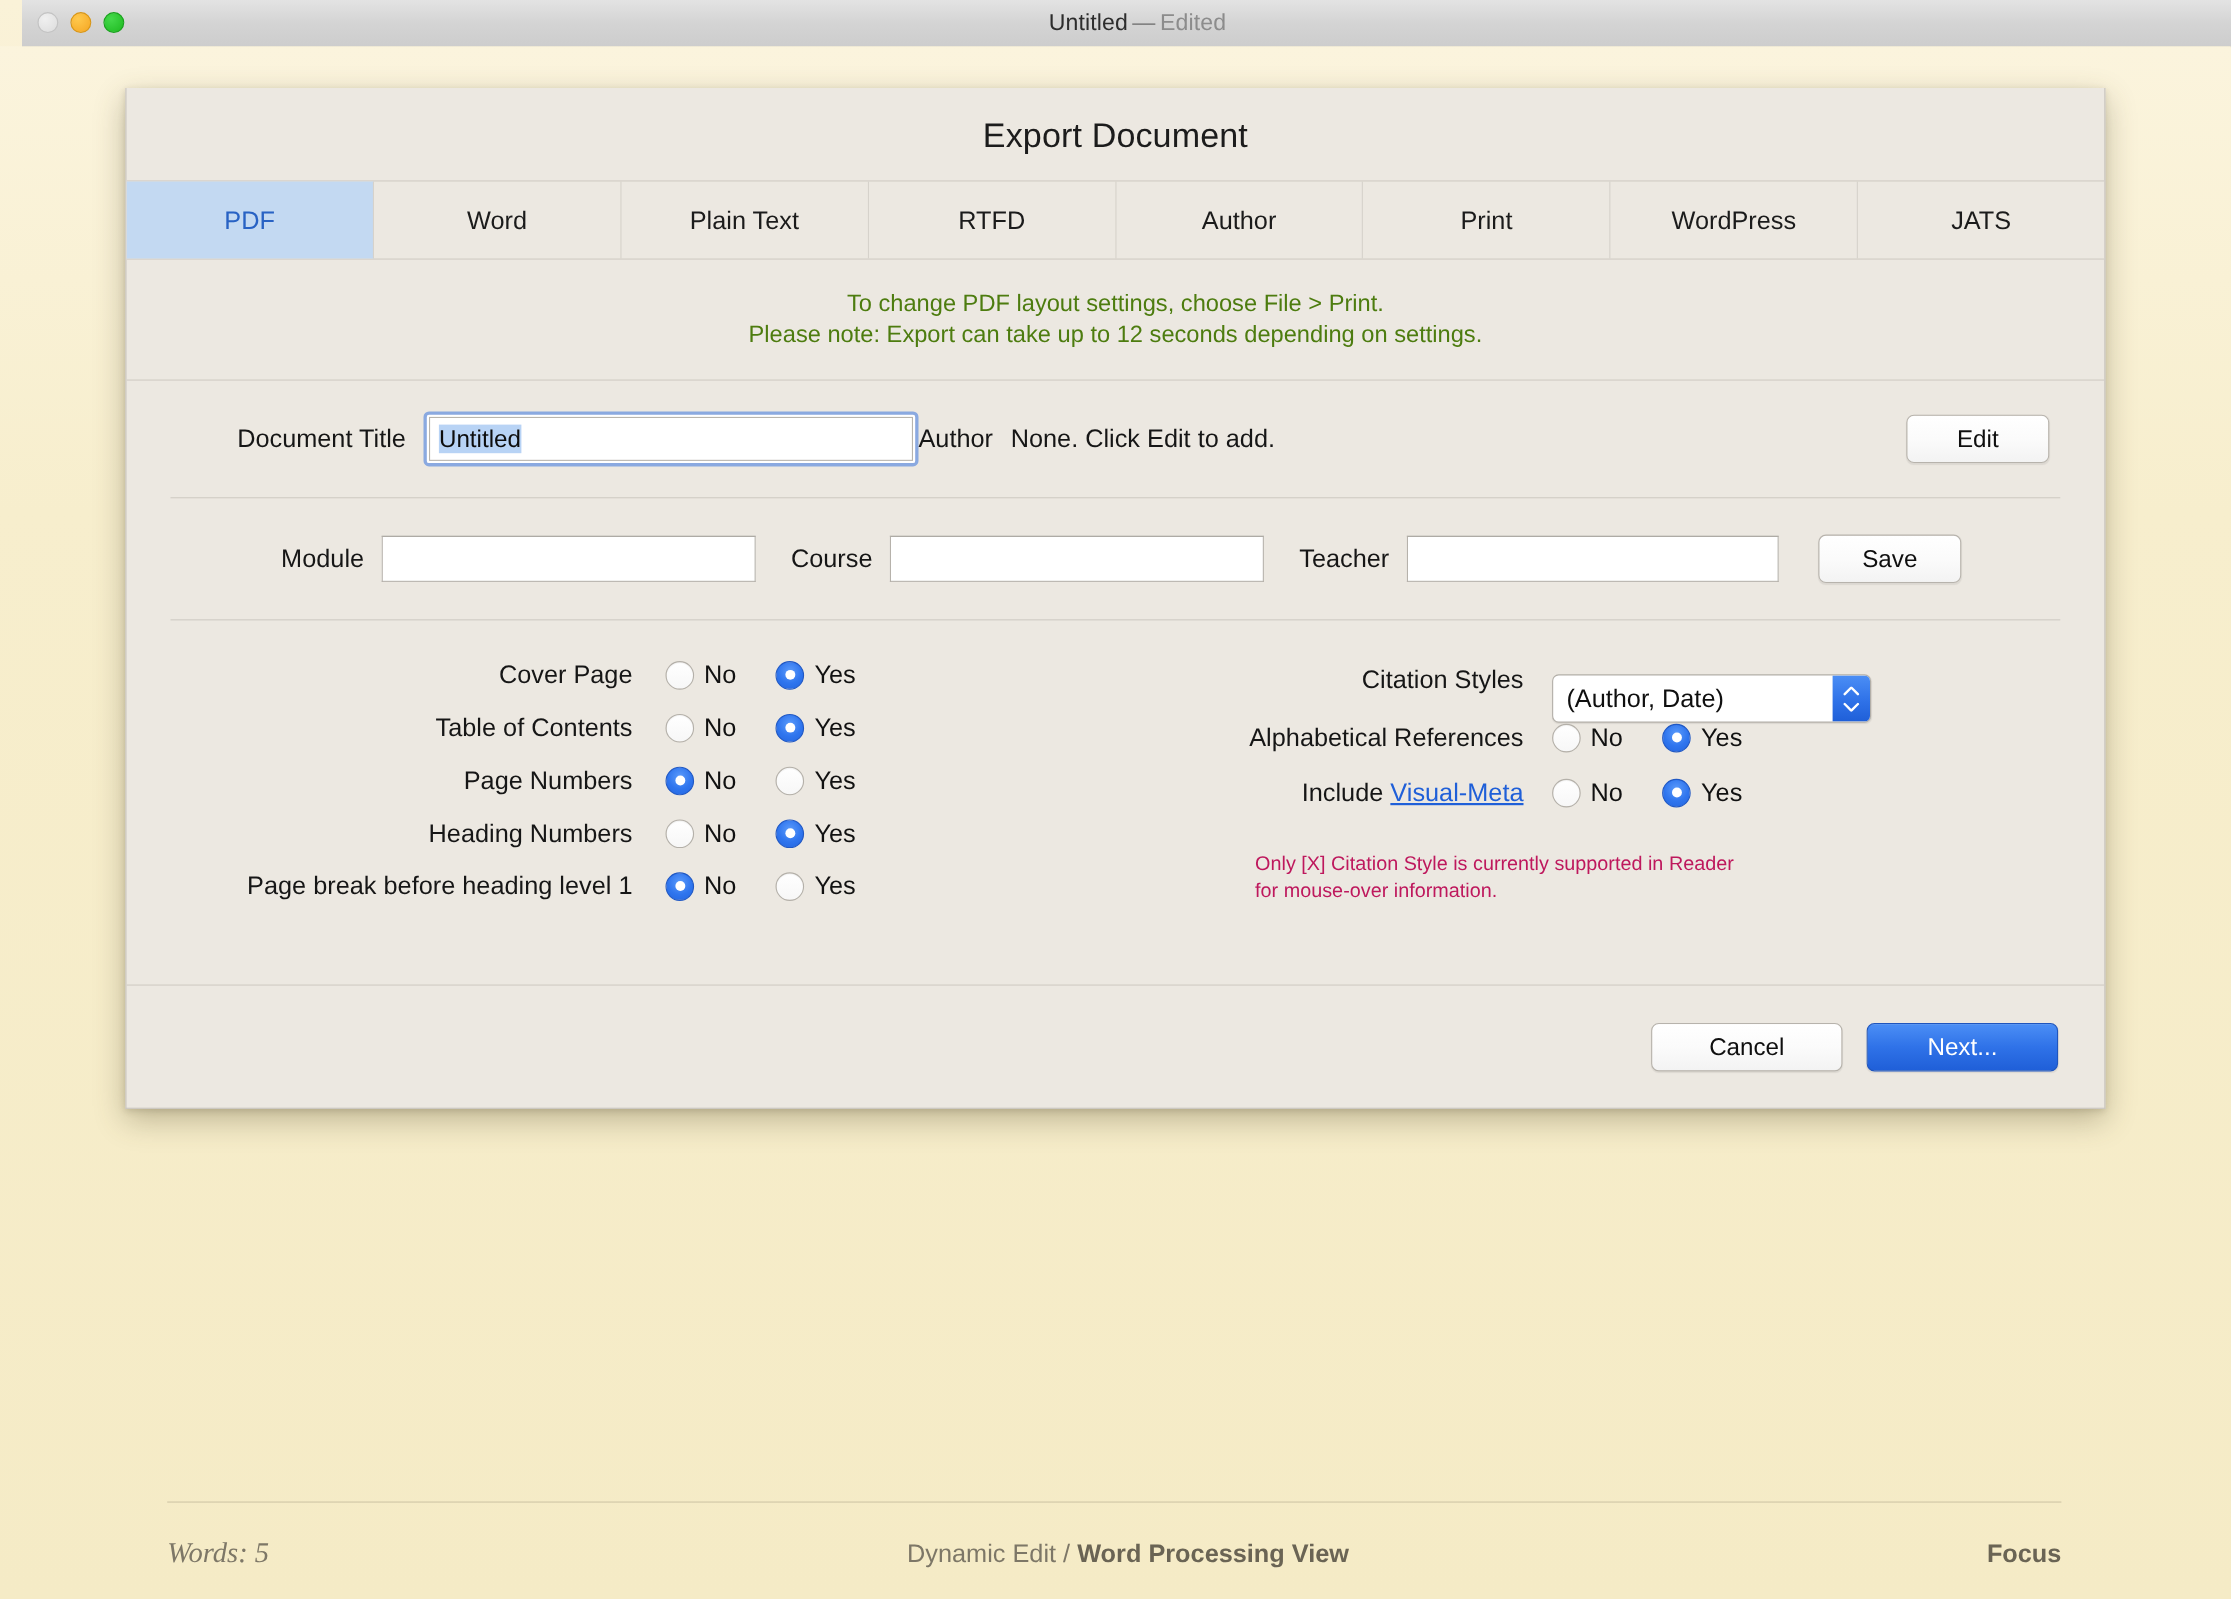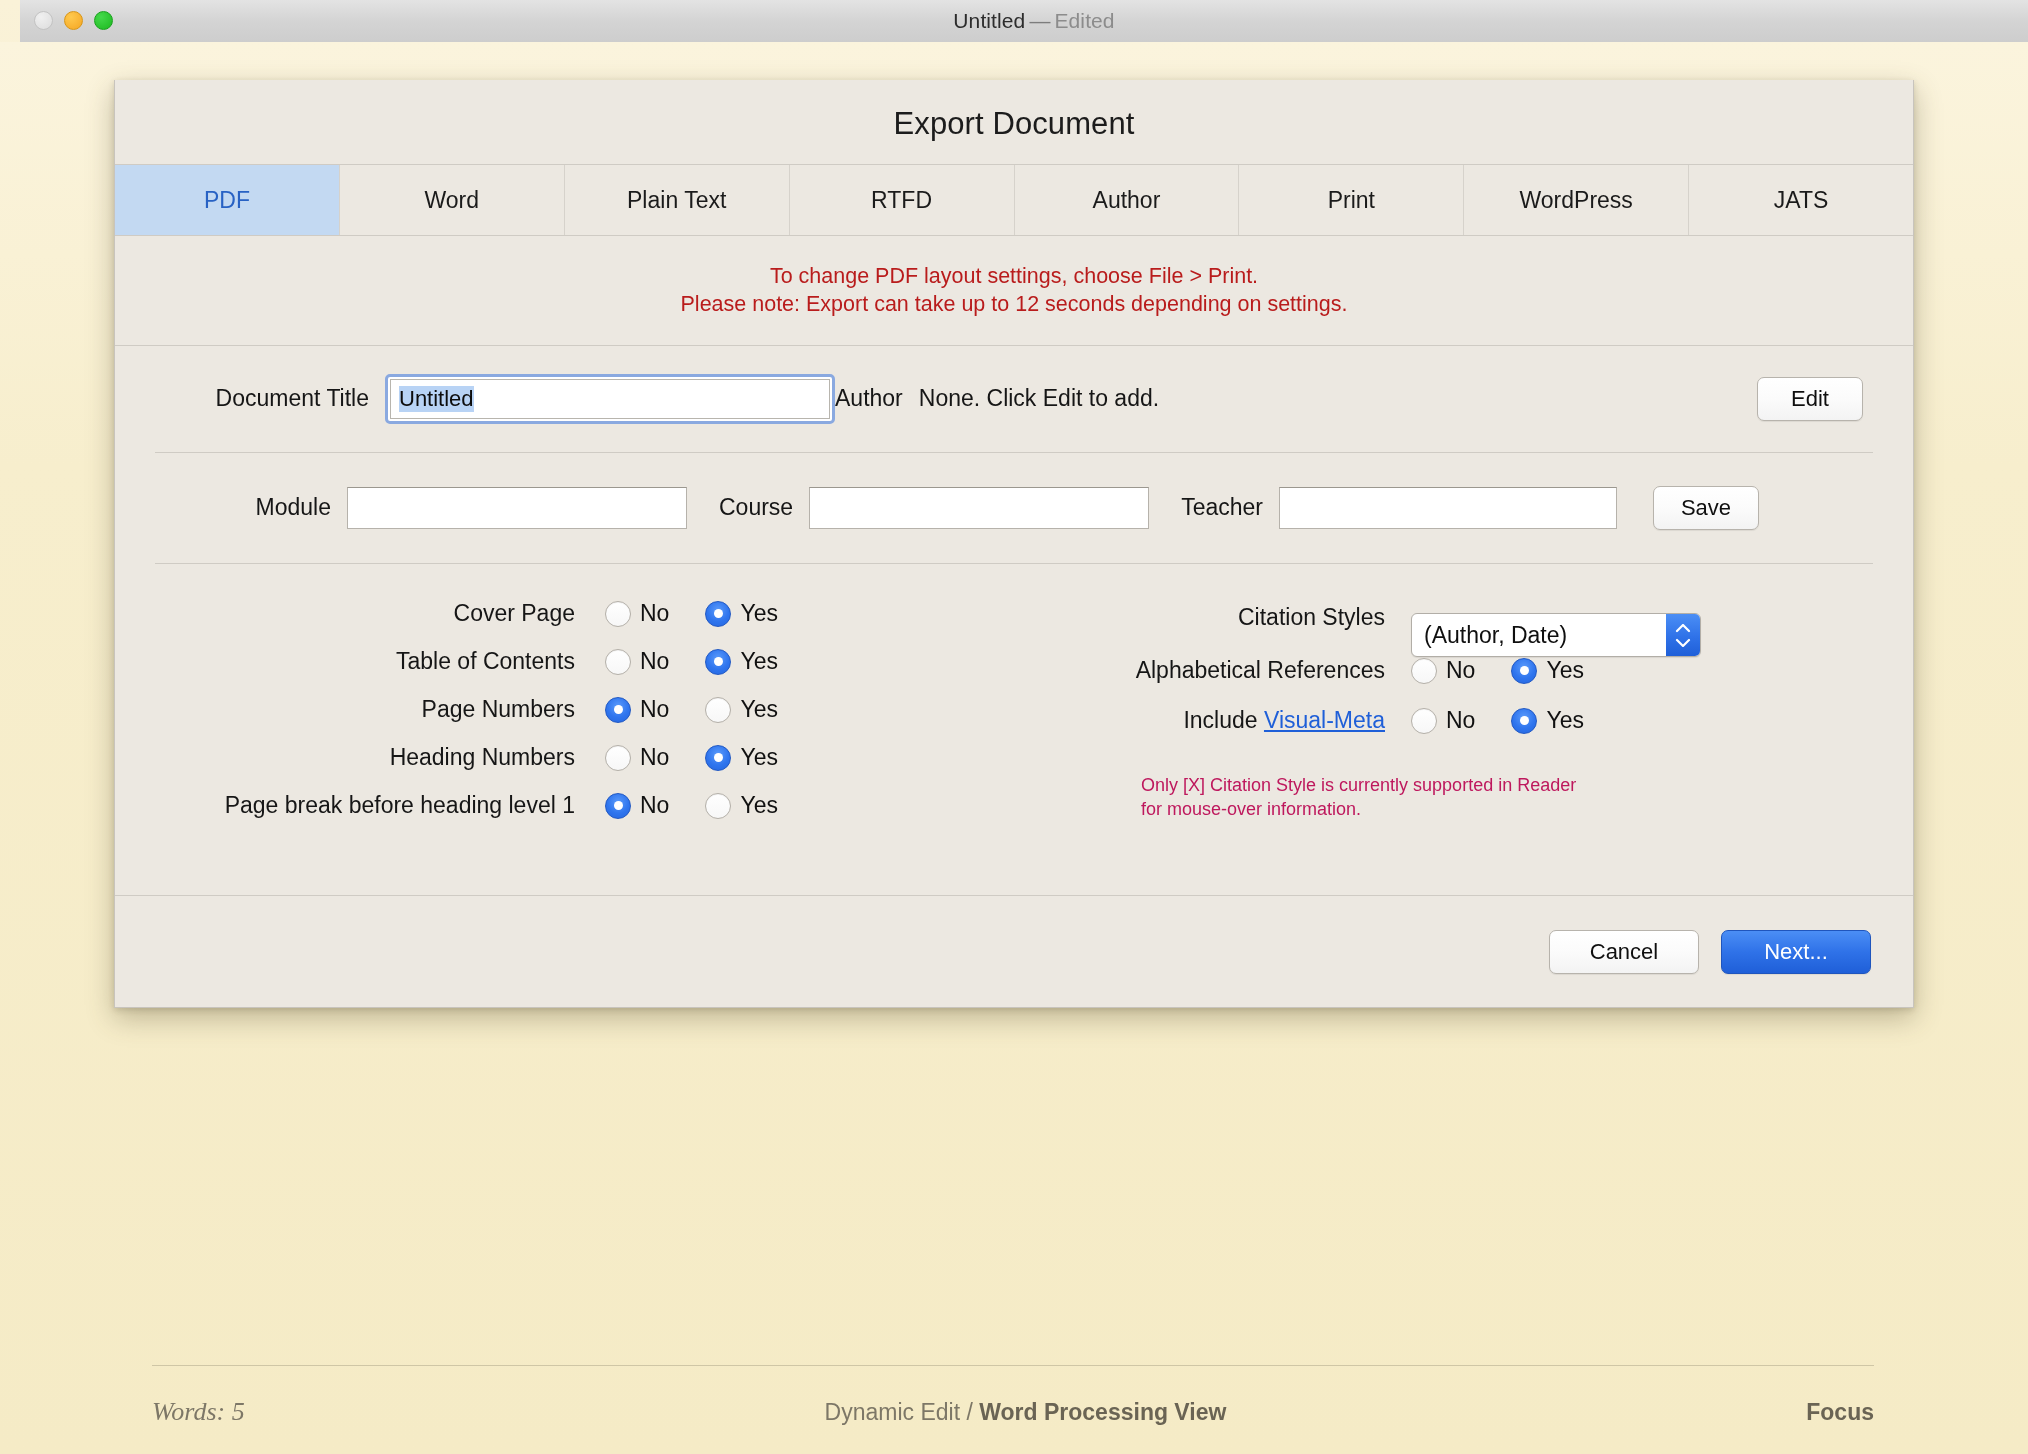--- a/index.html
+++ b/index.html
@@ -106,21 +106,21 @@
   }
   .tab:last-child { border-right: none; }
   .tab.active {
     background: #c3d9f2;
     color: #2862c4;
   }
 
   
   .info-note {
     text-align: center;
-    color: #b91c1c;
+    color: #4d7c0f;
     font-size: 21.5px;
     line-height: 1.32;
     padding: 26px 0 26px 0;
     border-bottom: 1px solid #cfcbc4;
   }
 
   
   .body-area { padding: 0 40px; }
 
   .row {
@@ -171,21 +171,21 @@
   }
 
   .btn {
     background: linear-gradient(180deg, #ffffff 0%, #fbfbfb 50%, #f3f3f3 100%);
     border: 1px solid #b7b3ac;
     border-radius: 7px;
     font-size: 22px;
     color: #0f0f0f;
     height: 42px;
     min-width: 96px;
-    padding: 0 4px;
+    padding: 0 16px;
     display: inline-flex;
     align-items: center;
     justify-content: center;
     box-shadow: 0 1px 1px rgba(0,0,0,0.07);
     cursor: default;
     font-family: "Liberation Sans", sans-serif;
   }
   .btn.primary {
     background: linear-gradient(180deg, #4b8ef5 0%, #2f72e8 50%, #1f5fd8 100%);
     border: 1px solid #1f55bd;

